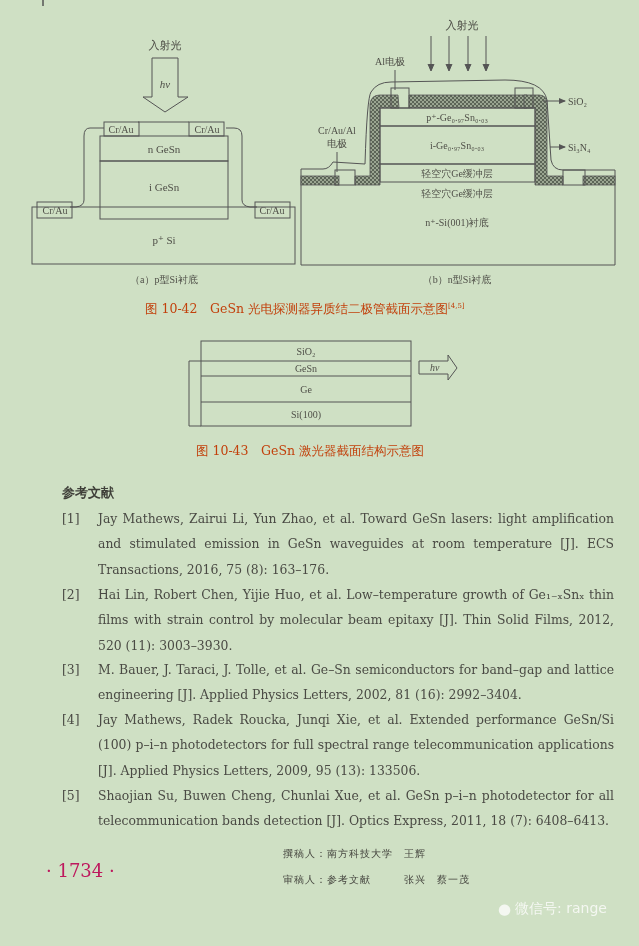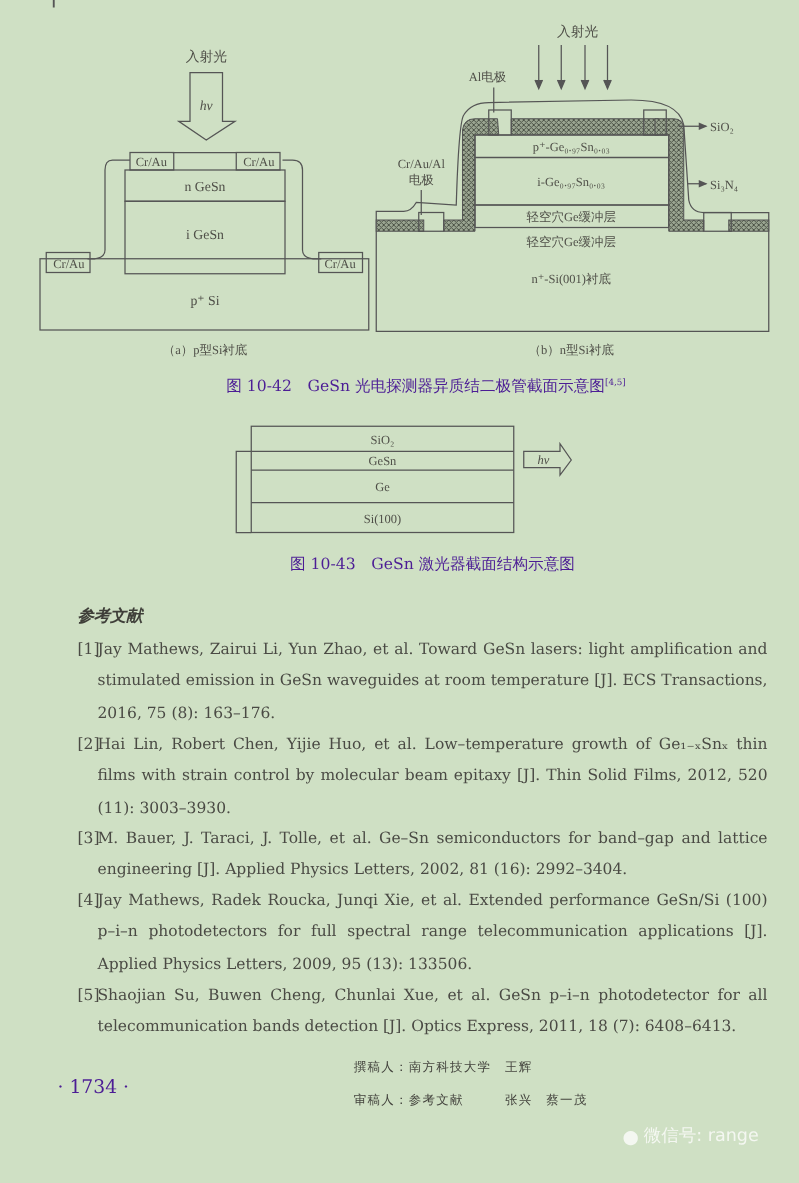--- a/index.html
+++ b/index.html
@@ -4,28 +4,28 @@
 <style>
   html, body { margin: 0; padding: 0; }
   body {
     width: 639px; height: 946px; overflow: hidden;
     background: #cfe0c4;
     font-family: "DejaVu Serif", "Liberation Serif", serif;
     color: #4a4a44;
     position: relative;
   }
   .abs { position: absolute; }
-  .caption { font-size: 12.5px; color: #4c1d95; margin-left: 36px; }
+  .caption { font-size: 12.5px; color: #c2410c; }
   svg text { font-family: "Liberation Serif", "DejaVu Serif", serif; fill: #4f4f48; }
-  .refs-heading { left: 62px; top: 484px; font-size: 13px; font-weight: bold; color: #3f3f39; font-family: "DejaVu Sans", sans-serif; font-style: italic; }
+  .refs-heading { left: 62px; top: 484px; font-size: 13px; font-weight: bold; color: #3f3f39; font-family: "DejaVu Sans", sans-serif; }
   .ref { position: absolute; left: 62px; width: 552px; font-size: 12.4px; line-height: 25.3px; color: #4a4a44; }
   .ref .num { position: absolute; left: 0; top: 0; }
-  .ref .body { display: block; margin-left: 16px; text-align: justify; }
+  .ref .body { display: block; margin-left: 36px; text-align: justify; }
   .signer { font-size: 10px; color: #45453f; letter-spacing: 1px; }
-  .pageno { left: 46px; top: 860px; font-size: 15px; color: #4c1d95; }
+  .pageno { left: 46px; top: 860px; font-size: 18px; color: #be185d; }
   .watermark { left: 498px; top: 900px; font-size: 14px; color: #f4f7f1; font-family: "DejaVu Sans", sans-serif; display:flex; align-items:center; gap:4px; }
 </style>
 </head>
 <body>
 
 <svg class="abs" style="left:0;top:0" width="300" height="300" viewBox="0 0 300 300">
   <defs>
     <pattern id="hatch" width="4" height="4" patternUnits="userSpaceOnUse">
       <rect width="4" height="4" fill="#9aa591"></rect>
       <path d="M0 0 L4 4 M4 0 L0 4" stroke="#4d5448" stroke-width="0.8"></path>

